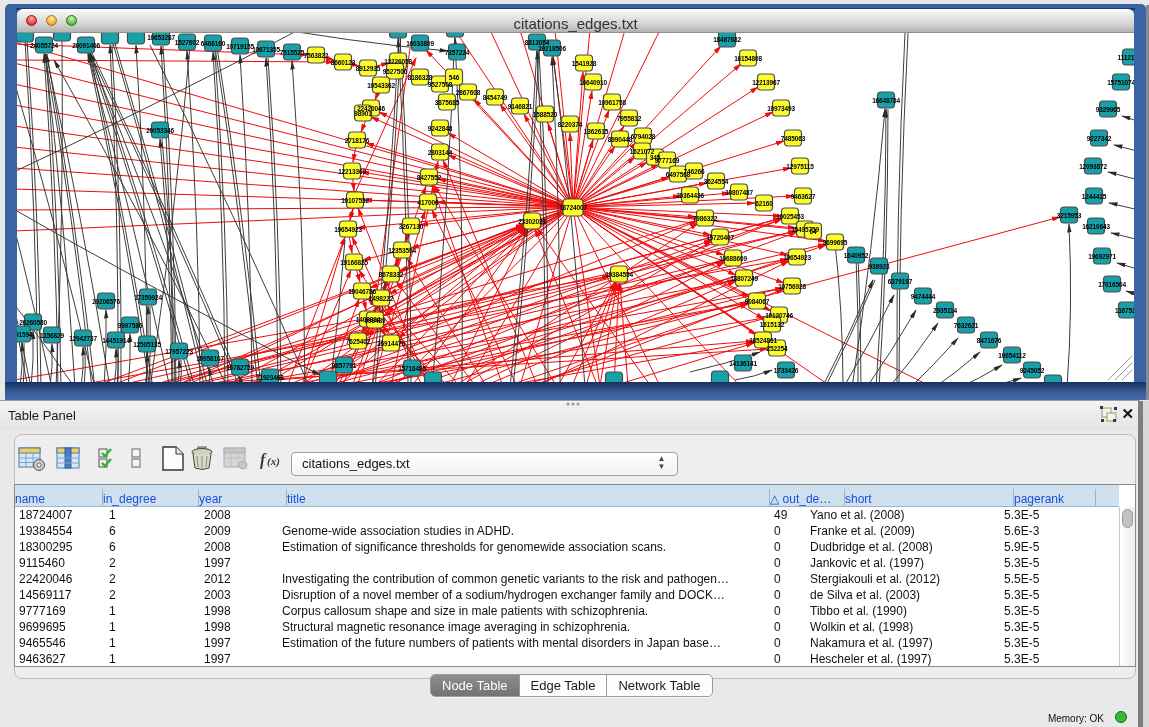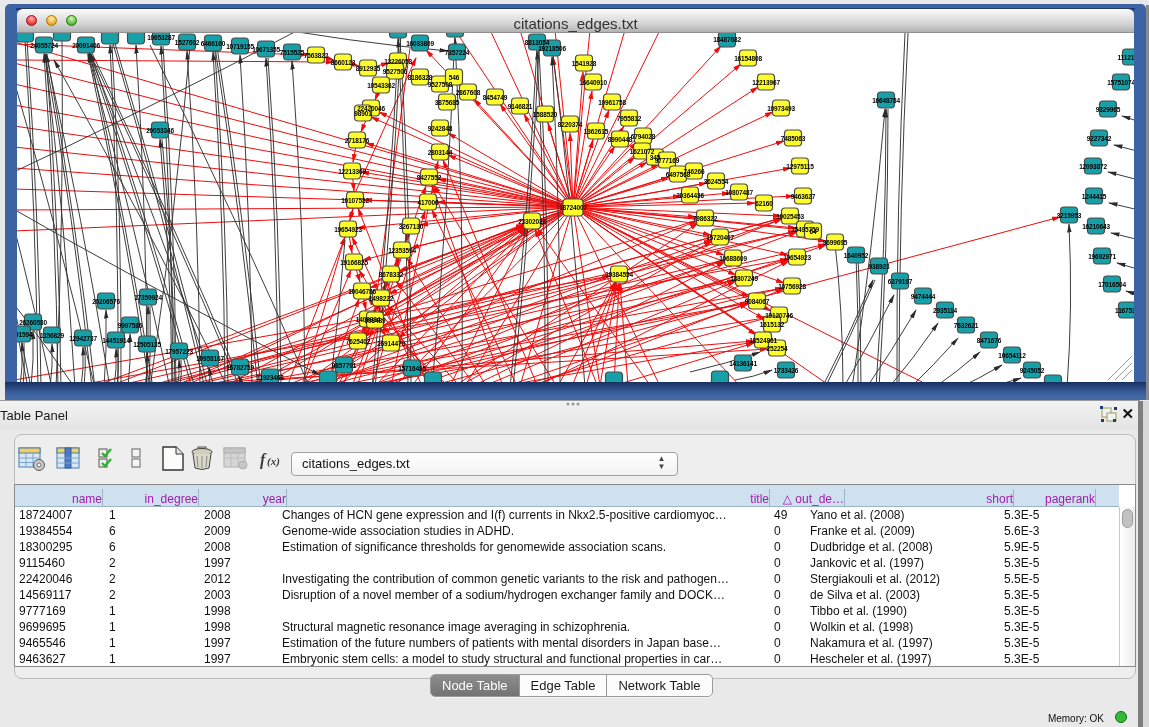--- a/index.html
+++ b/index.html
@@ -5,29 +5,29 @@
 .frame{position:absolute;left:5px;top:4px;width:1141px;height:396px;background:#3c64a4;border-radius:5px 5px 0 0}
 .frame .bot{position:absolute;left:0;bottom:0;width:100%;height:18px;background:linear-gradient(#17315f,#3a5f9e 60%,#466ba8)}
 .titlebar{position:absolute;left:17px;top:9px;width:1117px;height:24px;border-radius:6px 6px 0 0;background:linear-gradient(#f8f8f8,#d6d6d6 60%,#b2b2b2);border-top:1px solid #fff;border-bottom:1px solid #8f8f8f}
 .titlebar .title{position:absolute;left:0;right:0;top:5px;text-align:center;font-size:15px;font-weight:normal;color:#333}
 .tl{position:absolute;top:5px;width:11px;height:11px;border-radius:50%}
 .tl.r{left:9px;background:radial-gradient(circle at 50% 28%,#ffb0b0,#ee4a44 58%,#b5222a);border:1px solid #912}
 .tl.y{left:29px;background:radial-gradient(circle at 50% 28%,#ffeeb0,#f0b340 60%,#c80);border:1px solid #a70}
 .tl.g{left:49px;background:radial-gradient(circle at 50% 28%,#d4f4b8,#6cc352 60%,#339911);border:1px solid #270}
 .tpanel{position:absolute;left:0;top:400px;width:1140px;height:327px;background:#e9e9e9;border-top:1px solid #9a9a9a}
 .tphead{position:absolute;left:0;top:0;width:100%;height:29px;background:linear-gradient(#f2f2f2,#e4e4e4)}
-.tphead .t{position:absolute;left:0;top:7px;font-size:13px;color:#1a1a1a}
+.tphead .t{position:absolute;left:8px;top:7px;font-size:13px;color:#1a1a1a}
 .tphead .x{position:absolute;right:6px;top:4px;font-size:15px;font-weight:bold;color:#111}
 .toolbar{position:absolute;left:10px;top:38px;width:1120px;height:42px}
 .combo{position:absolute;left:281px;top:13px;width:387px;height:24px;background:linear-gradient(#fff,#f2f2f2);border:1px solid #a0a0a0;border-radius:4px;font-size:13px;color:#111;line-height:22px;padding-left:10px}
 .combo .step{position:absolute;right:8px;top:2px;width:15px;height:18px;font-size:8px;color:#444;text-align:center;line-height:8px}
 .cbox{position:absolute;left:14px;top:33px;width:1122px;height:245px;background:#eeeeee;border:1px solid #bcbcbc;border-radius:8px}
 .tblbox{position:absolute;left:14px;top:83px;width:1122px;height:183px;background:#fff;border:1px solid #8a8a8a}
 .thead{position:absolute;left:0;top:0;width:1104px;height:22px;background:#cfe0ee;border-bottom:1px solid #9ab4c8}
-.thead div{position:absolute;top:4px;height:100%;border-right:1px solid #9ab4c8;font-size:12px;color:#a21caf;text-align:right;line-height:21px;overflow:hidden}
+.thead div{position:absolute;top:4px;height:100%;border-right:1px solid #9ab4c8;font-size:12px;color:#1d4ed8;text-align:left;line-height:21px;overflow:hidden}
 .tbody{position:absolute;left:0;top:22px;width:1104px;height:159px;background:#fff;font-size:12px;color:#111}
 .tr{position:relative;height:16px;line-height:16px;white-space:nowrap}
 .tr div{position:absolute;top:0;height:100%;overflow:hidden}
 .c0{left:4px;width:85px}.c1{left:94px;width:90px}.c2{left:189px;width:80px}.c3{left:267px;width:485px}
 .c4{left:759px;width:70px}.c5{left:795px;width:170px;text-align:left}.c6{left:989px;width:90px}
 .vsb{position:absolute;left:1104px;top:22px;width:16px;height:159px;background:linear-gradient(90deg,#fff,#ececec);border-left:1px solid #c8c8c8}
 .vsb .th{position:absolute;left:2px;top:2px;width:11px;height:19px;background:#c2c2c2;border:1px solid #9a9a9a;border-radius:6px}
 .tabs{position:absolute;left:430px;top:273px;height:23px;border:1px solid #9a9a9a;border-radius:5px;background:#fcfcfc;display:flex;overflow:hidden;box-shadow:0 1px 0 rgba(255,255,255,.7)}
 .tabs div{font-size:13px;color:#1a1a1a;padding:0 11px;line-height:21px}
 .tabs .sel{background:linear-gradient(#8d8d8d,#737373);color:#fff}
@@ -719,21 +719,20 @@
    <div style="left:272px;width:483px">title</div>
    <div style="left:755px;width:75px">△ out_de…</div>
    <div style="left:830px;width:169px">short</div>
    <div style="left:999px;width:82px">pagerank</div>
  </div>
  <div class="tbody">
 <div class="tr">
           <div class="c0">18724007</div>
           <div class="c1">1</div>
           <div class="c2">2008</div>
-          <div class="c3">Changes of HCN gene expression and I(f) currents in Nkx2.5-positive cardiomyoc…</div>
           <div class="c4">49</div>
           <div class="c5">Yano et al. (2008)</div>
           <div class="c6">5.3E-5</div>
         </div>
 <div class="tr">
           <div class="c0">19384554</div>
           <div class="c1">6</div>
           <div class="c2">2009</div>
           <div class="c3">Genome-wide association studies in ADHD.</div>
           <div class="c4">0</div>
@@ -772,20 +771,21 @@
           <div class="c2">2003</div>
           <div class="c3">Disruption of a novel member of a sodium/hydrogen exchanger family and DOCK…</div>
           <div class="c4">0</div>
           <div class="c5">de Silva et al. (2003)</div>
           <div class="c6">5.3E-5</div>
         </div>
 <div class="tr">
           <div class="c0">9777169</div>
           <div class="c1">1</div>
           <div class="c2">1998</div>
+          <div class="c3">Corpus callosum shape and size in male patients with schizophrenia.</div>
           <div class="c4">0</div>
           <div class="c5">Tibbo et al. (1990)</div>
           <div class="c6">5.3E-5</div>
         </div>
 <div class="tr">
           <div class="c0">9699695</div>
           <div class="c1">1</div>
           <div class="c2">1998</div>
           <div class="c3">Structural magnetic resonance image averaging in schizophrenia.</div>
           <div class="c4">0</div>
@@ -798,21 +798,20 @@
           <div class="c2">1997</div>
           <div class="c3">Estimation of the future numbers of patients with mental disorders in Japan base…</div>
           <div class="c4">0</div>
           <div class="c5">Nakamura et al. (1997)</div>
           <div class="c6">5.3E-5</div>
         </div>
 <div class="tr">
           <div class="c0">9463627</div>
           <div class="c1">1</div>
           <div class="c2">1997</div>
-          <div class="c3">Embryonic stem cells: a model to study structural and functional properties in car…</div>
           <div class="c4">0</div>
           <div class="c5">Hescheler et al. (1997)</div>
           <div class="c6">5.3E-5</div>
         </div>
  </div>
  <div class="vsb">
         <div class="th"></div>
       </div>
  </div>
  <div class="tabs">

